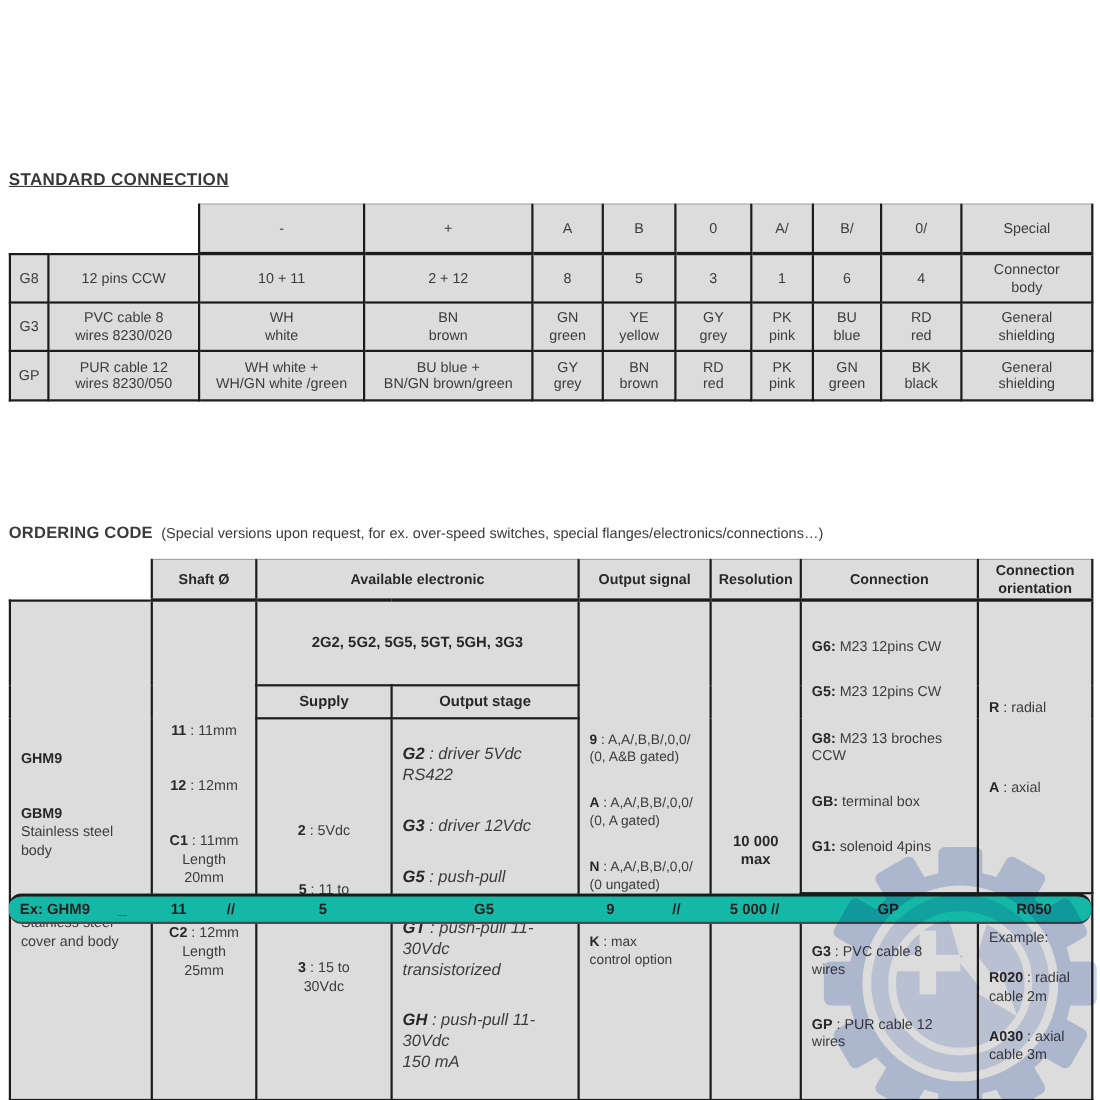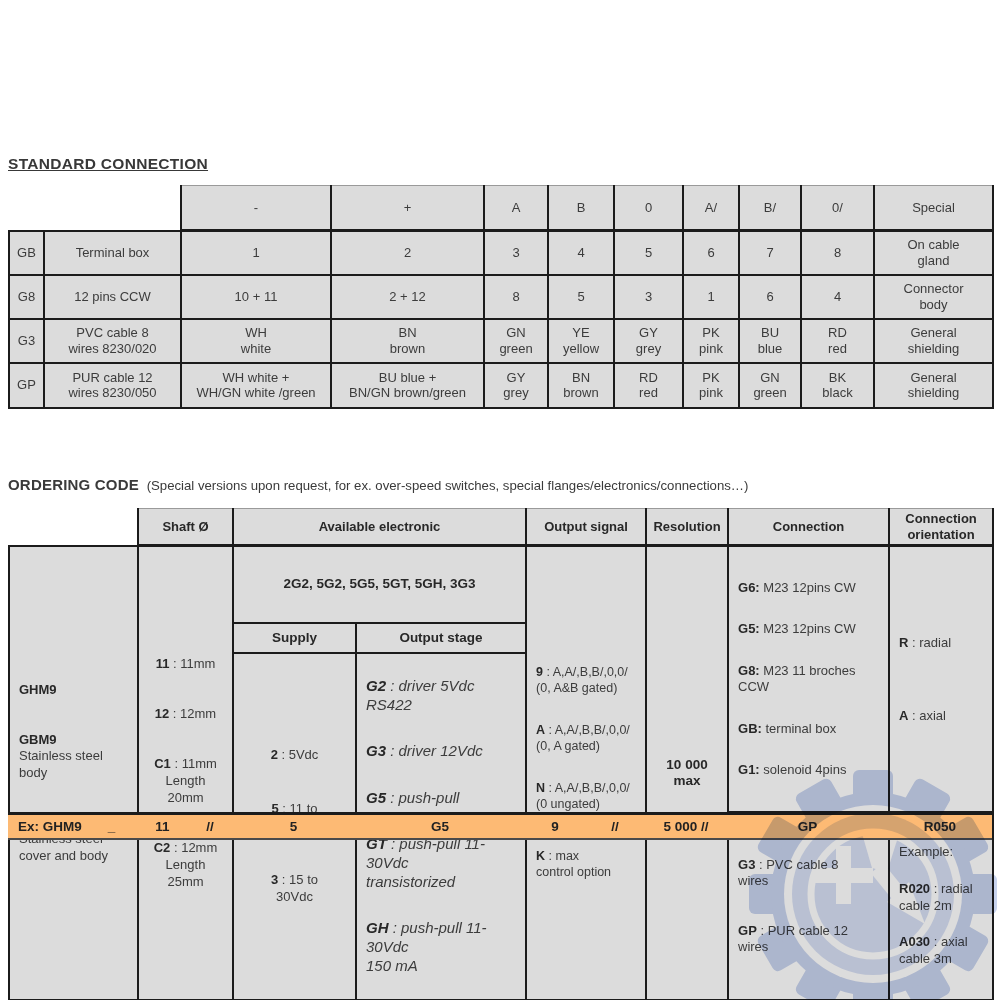--- a/index.html
+++ b/index.html
@@ -51,23 +51,23 @@
   .t2 .res{font-weight:bold;font-size:13.5px;color:#282828;}
   .t2 .conn .it{margin:5px 0;line-height:1.25;}
   .t2 .orient .it{margin:6px 0;}
   .t2 .orient .it.r{margin-bottom:36px;}
   .t2 .cable .it{margin:9px 0;line-height:1.25;}
   .t2 .exmp .it{margin:2px 0;line-height:1.3;}
 
   
   .ex-row{
     position:absolute;left:8px;top:812px;width:984px;height:28px;
-    background:#fdba74;border-top:3px solid #1b1b1b;border-bottom:2px solid #4a4a4a;
+    background:#14b8a6;border-top:3px solid #1b1b1b;border-bottom:2px solid #4a4a4a;
     display:grid;grid-template-columns:129px 95px 123px 170px 120px 82px 161px 104px;
-    align-items:center;font-weight:bold;font-size:13.5px;color:#222;box-sizing:border-box;
+    align-items:center;font-weight:bold;font-size:13.5px;color:#222;box-sizing:border-box;border-radius:12px;
   }
   .ex-cell{display:flex;justify-content:space-around;align-items:center;}
   .ex-cell.first{justify-content:flex-start;padding-left:10px;gap:26px;}
 
   
   .wm{
     position:absolute;left:747px;top:768px;width:252px;height:252px;
     mix-blend-mode:multiply;pointer-events:none;
   }
 </style>
@@ -100,34 +100,20 @@
       <td>+</td>
       <td>A</td>
       <td>B</td>
       <td>0</td>
       <td>A/</td>
       <td>B/</td>
       <td>0/</td>
       <td>Special</td>
     </tr>
     <tr style="height:44px">
-      <td>GB</td>
-      <td>Terminal box</td>
-      <td>1</td>
-      <td>2</td>
-      <td>3</td>
-      <td>4</td>
-      <td>5</td>
-      <td>6</td>
-      <td>7</td>
-      <td>8</td>
-      <td>On cable
-gland</td>
-    </tr>
-    <tr style="height:44px">
       <td>G8</td>
       <td>12 pins CCW</td>
       <td>10 + 11</td>
       <td>2 + 12</td>
       <td>8</td>
       <td>5</td>
       <td>3</td>
       <td>1</td>
       <td>6</td>
       <td>4</td>
@@ -237,21 +223,21 @@
         <div class="it"><span class="b">N</span><span> : A,A/,B,B/,0,0/
 (0 ungated)</span></div>
         <div class="it k"><span class="b">K</span><span> : max
 control option</span></div>
       </td>
       <td rowspan="4" class="res">10 000
 max</td>
       <td rowspan="3" class="conn left">
         <div class="it"><span class="b">G6:</span><span> M23 12pins CW</span></div>
         <div class="it"><span class="b">G5:</span><span> M23 12pins CW</span></div>
-        <div class="it"><span class="b">G8:</span><span> M23 11 broches
+        <div class="it"><span class="b">G8:</span><span> M23 13 broches
 CCW</span></div>
         <div class="it"><span class="b">GB:</span><span> terminal box</span></div>
         <div class="it"><span class="b">G1:</span><span> solenoid 4pins</span></div>
       </td>
       <td rowspan="3" class="orient left">
         <div class="it r"><span class="b">R</span><span> : radial</span></div>
         <div class="it"><span class="b">A</span><span> : axial</span></div>
       </td>
     </tr>
     <tr style="height:30px">

